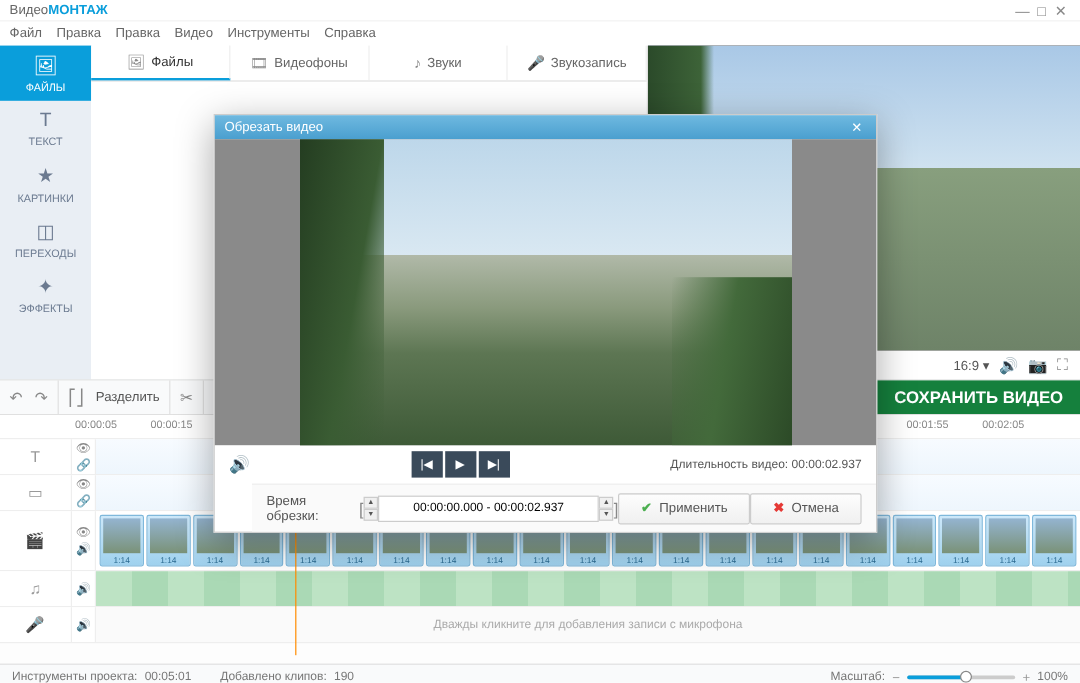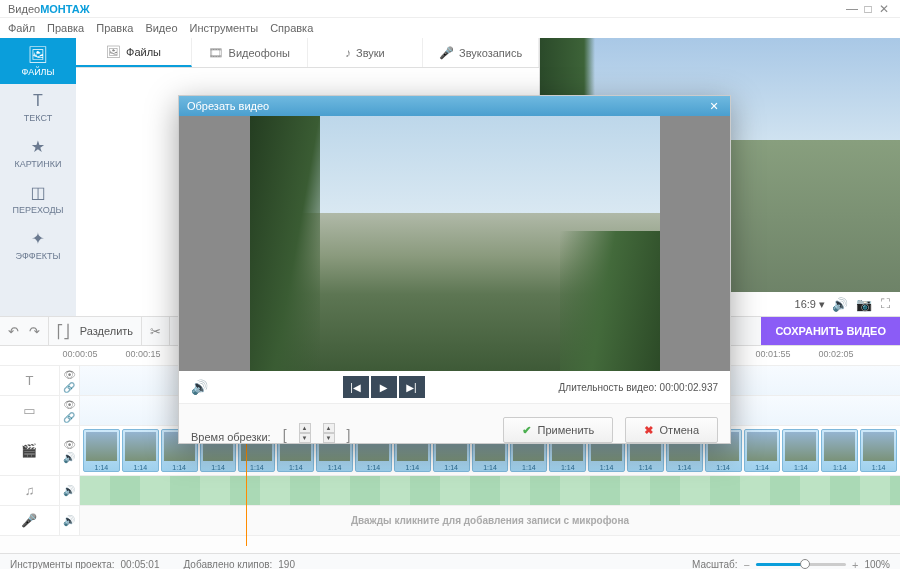--- a/index.html
+++ b/index.html
@@ -42,39 +42,39 @@
 .preview .tree { position: absolute; left: 0; top: 0; width: 55px; height: 100%; background: linear-gradient(90deg, #2b4a2a, #3d6338 80%, transparent); }
 .rightctrl { height: 24px; display: flex; align-items: center; justify-content: flex-end; gap: 8px; padding: 0 10px; color: #555; font-size: 11px; }
 .rightctrl .ico { color: #888; cursor: pointer; font-size: 13px; }
 
 
 .toolbar { height: 30px; display: flex; align-items: center; background: #f9fafb; border-top: 1px solid #e0e0e0; border-bottom: 1px solid #e0e0e0; }
 .toolbar .grp { display: flex; align-items: center; height: 100%; padding: 0 8px; gap: 10px; border-right: 1px solid #e0e0e0; color: #888; }
 .toolbar .tbtn { cursor: pointer; font-size: 13px; }
 .toolbar .lbl { font-size: 11px; color: #555; }
 .toolbar .spacer { flex: 1; }
-.toolbar .savebtn { background: #8b5cf6; color: #fff; height: 100%; padding: 0 14px; display: flex; align-items: center; font-size: 11px; font-weight: bold; cursor: pointer; }
+.toolbar .savebtn { background: #15803d; color: #fff; height: 100%; padding: 0 14px; display: flex; align-items: center; font-size: 14px; font-weight: bold; cursor: pointer; }
 
 
 .timeline { height: 207px; background: #fdfdfd; display: flex; flex-direction: column; }
 .ruler { height: 20px; display: flex; position: relative; background: #fff; border-bottom: 1px solid #eee; }
 .ruler .lead { width: 80px; }
 .ruler .ticks { flex: 1; position: relative; font-size: 9px; color: #888; }
 .ruler .tick { position: absolute; top: 3px; transform: translateX(-50%); }
 .track { display: flex; height: 30px; border-bottom: 1px solid #eee; }
 .track.tall { height: 50px; }
 .track .head { width: 60px; display: flex; align-items: center; justify-content: space-around; color: #999; background: #fff; border-right: 1px solid #eee; }
 .track .head .ico { font-size: 13px; }
 .track .ctrls { width: 20px; display: flex; flex-direction: column; align-items: center; justify-content: center; gap: 2px; color: #888; background: #fff; border-right: 1px solid #eee; font-size: 10px; }
 .track .lane { flex: 1; position: relative; background: linear-gradient(#f7fbff, #eef6fd); overflow: hidden; }
 .track.tall .lane.clips { display: flex; align-items: center; gap: 2px; padding: 3px; background: #fff; }
 .clip { flex: 1; height: 100%; background: linear-gradient(#cde8f9, #9fd1ee); border: 1px solid #7fb8db; border-radius: 2px; display: flex; align-items: flex-end; justify-content: center; font-size: 7px; color: #2b6a90; overflow: hidden; position: relative; }
 .clip .thumb { position: absolute; inset: 2px 2px 10px 2px; background: linear-gradient(#94b4d0, #7a9278); }
 .lane.wave { background: repeating-linear-gradient(90deg, #bde3c4 0 30px, #aad9b5 30px 60px); }
-.lane.mic { display: flex; align-items: center; justify-content: center; color: #aaa; font-size: 10px; background: #fafafa; font-weight: bold; }
+.lane.mic { display: flex; align-items: center; justify-content: center; color: #aaa; font-size: 10px; background: #fafafa; }
 .playhead { position: absolute; left: 246px; top: 346px; width: 1px; height: 200px; background: #ff8c00; z-index: 5; }
 .playhead::before { content: ''; position: absolute; top: -4px; left: -4px; width: 9px; height: 9px; background: #ff8c00; border-radius: 2px; }
 
 
 .statusbar { height: 22px; display: flex; align-items: center; padding: 0 10px; gap: 6px; background: #f9fafb; border-top: 1px solid #e0e0e0; font-size: 10px; color: #777; }
 .statusbar .spacer { flex: 1; }
 .statusbar .zslider { width: 90px; height: 3px; background: #ccc; border-radius: 2px; position: relative; }
 .statusbar .zslider .fill { width: 55%; height: 100%; background: #0a9edb; border-radius: 2px; }
 .statusbar .zslider .knob { position: absolute; left: 55%; top: -4px; width: 10px; height: 10px; background: #fff; border: 1px solid #888; border-radius: 50%; transform: translateX(-50%); }
 .statusbar .zbtn { cursor: pointer; color: #999; font-size: 11px; }
@@ -92,21 +92,21 @@
 .modal .trimrow .tval { font-size: 10px; color: #555; min-width: 68px; }
 .modal .trimbar { flex: 1; height: 6px; background: #0a9edb; border-radius: 3px; position: relative; }
 .modal .trimbar .handle { position: absolute; top: -8px; width: 10px; height: 16px; background: #ff8c00; border-radius: 2px; }
 .modal .trimbar .handle::after { content: ''; position: absolute; left: 2px; top: 16px; border: 3px solid transparent; border-top-color: #0a9edb; }
 .modal .trimbar .hend { right: -2px; background: #0a9edb; width: 4px; height: 16px; top: -5px; }
 .modal .playrow { display: flex; align-items: center; height: 32px; padding: 0 12px; gap: 8px; }
 .modal .playrow .vol { color: #888; font-size: 14px; cursor: pointer; }
 .modal .playrow .center { flex: 1; display: flex; justify-content: center; gap: 2px; background: transparent; border: none; }
 .modal .pbtn { width: 26px; height: 22px; background: #3a4a5a; color: #fff; display: flex; align-items: center; justify-content: center; cursor: pointer; font-size: 10px; }
 .modal .dur { font-size: 10px; color: #555; }
-.modal .inrow { display: flex; align-items: flex-end; height: 40px; padding: 0 12px; gap: 12px; border-top: 1px solid #eee; background: #fafafa; }
+.modal .inrow { display: flex; align-items: center; height: 40px; padding: 0 12px; gap: 0; border-top: 1px solid #eee; background: #fafafa; margin-left: 31px; }
 .modal .inrow .lbl { font-size: 11px; color: #555; }
 .modal .inrow .brk { font-size: 14px; color: #888; }
 .modal .inrow input { width: 190px; height: 22px; border: 1px solid #ccc; font-size: 10px; text-align: center; padding: 0 4px; }
 .modal .inrow .spin { display: flex; flex-direction: column; }
 .modal .inrow .spin span { width: 12px; height: 10px; border: 1px solid #ccc; background: #f0f0f0; font-size: 6px; text-align: center; line-height: 8px; cursor: pointer; }
 .modal .inrow .spacer { flex: 1; }
 .modal .abtn { height: 26px; padding: 0 18px; display: flex; align-items: center; gap: 6px; border: 1px solid #ccc; background: linear-gradient(#fdfdfd,#f0f0f0); cursor: pointer; font-size: 11px; border-radius: 2px; }
 .modal .abtn .ok { color: #4caf50; font-weight: bold; }
 .modal .abtn .no { color: #e53935; font-weight: bold; }
 </style>
@@ -411,20 +411,21 @@
       <span>Длительность видео:</span> <span>00:00:02.937</span>
     </span>
   </div>
   <div class="inrow">
     <span class="lbl">Время обрезки:</span>
     <span class="brk">[</span>
     <div class="spin">
         <span>▲</span>
         <span>▼</span>
       </div>
+    <input value="00:00:00.000 - 00:00:02.937" style="">
     <div class="spin">
         <span>▲</span>
         <span>▼</span>
       </div>
     <span class="brk">]</span>
     <span class="spacer"></span>
     <div class="abtn">
         <span class="ok">✔</span>
         <span>Применить</span>
       </div>

